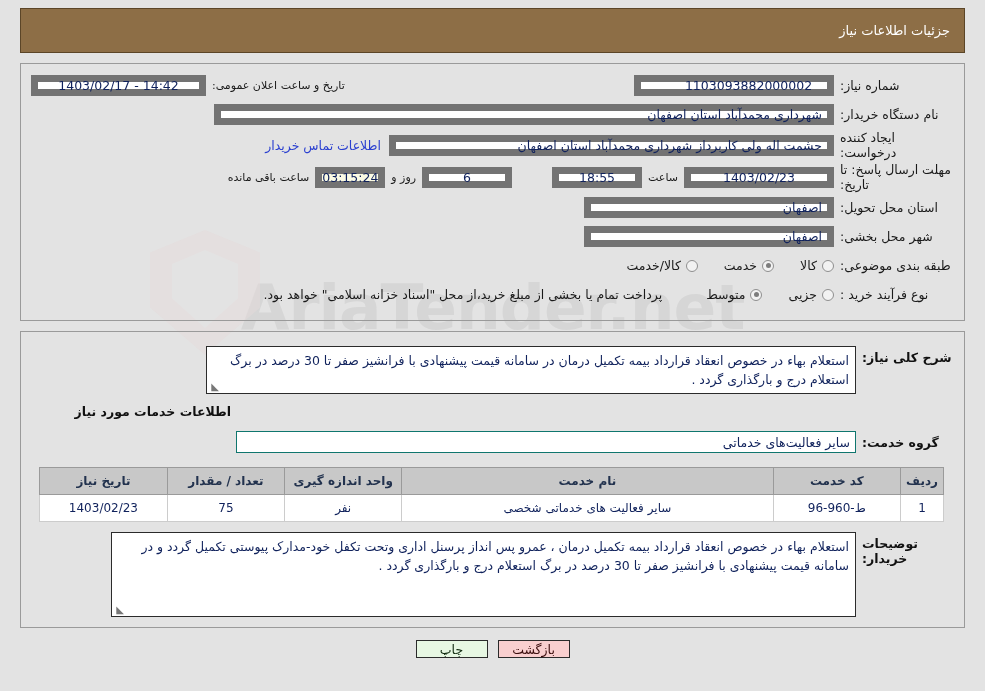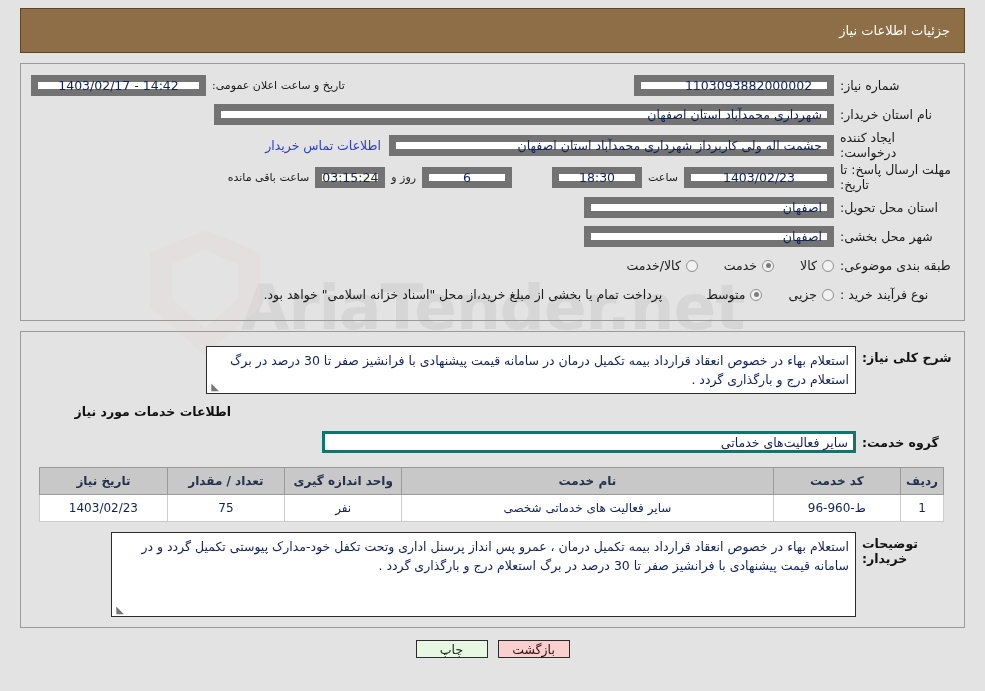--- a/index.html
+++ b/index.html
@@ -233,23 +233,23 @@
   .svc-label {
     font-size: 12.5px;
     font-weight: bold;
     color: #111;
     width: 92px;
     text-align: left;
     padding-left: 6px;
     flex: 0 0 auto;
   }
   .svc-input {
-    width: 534px;
+    width: 620px;
     height: 22px;
-    border: 3px solid #0f766e;
+    border: 1px solid #0f766e;
     background: #fff;
     box-sizing: border-box;
     font-size: 12.5px;
     color: #10225c;
     display: flex;
     align-items: center;
     padding: 4px 5px;
   }
 
   
@@ -328,35 +328,35 @@
 
     <div class="frow">
       <span class="flabel flabel-w">شماره نیاز:</span>
       <div class="fin num w-need">1103093882000002</div>
       <span style="flex:1 1 auto"></span>
       <span class="inline-lbl">تاریخ و ساعت اعلان عمومی:</span>
       <div class="fin num w-pubdate">1403/02/17 - 14:42</div>
     </div>
 
     <div class="frow">
-      <span class="flabel flabel-w">نام استان خریدار:</span>
+      <span class="flabel flabel-w">نام دستگاه خریدار:</span>
       <div class="fin rtlv" style="width:620px">شهرداری محمدآباد استان اصفهان</div>
     </div>
 
     <div class="frow">
       <span class="flabel flabel-w">ایجاد کننده درخواست:</span>
       <div class="fin rtlv" style="width:445px">حشمت اله ولی کاربرداز شهرداری محمدآباد استان اصفهان</div>
       <span class="link">اطلاعات تماس خریدار</span>
     </div>
 
     <div class="frow">
       <span class="flabel flabel-w">مهلت ارسال پاسخ: تا تاریخ:</span>
       <div class="fin num w-date">1403/02/23</div>
       <span class="inline-lbl">ساعت</span>
-      <div class="fin num w-time">18:30</div>
+      <div class="fin num w-time">18:55</div>
       <span style="width:40px"></span>
       <div class="fin num w-days">6</div>
       <span class="inline-lbl">روز و</span>
       <div class="fin timer w-timer">03:15:24</div>
       <span class="inline-lbl">ساعت باقی مانده</span>
     </div>
 
     <div class="frow">
       <span class="flabel flabel-w">استان محل تحویل:</span>
       <div class="fin rtlv w-prov">اصفهان</div>

